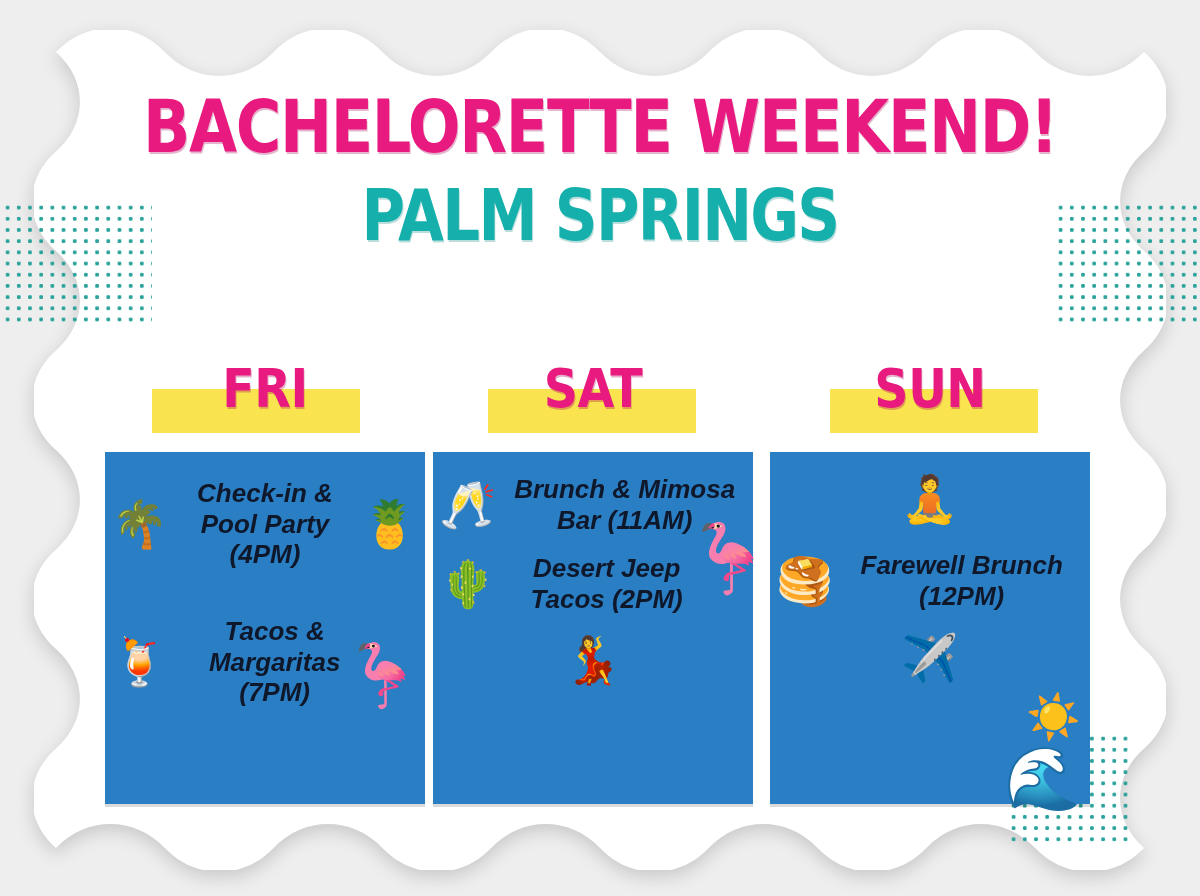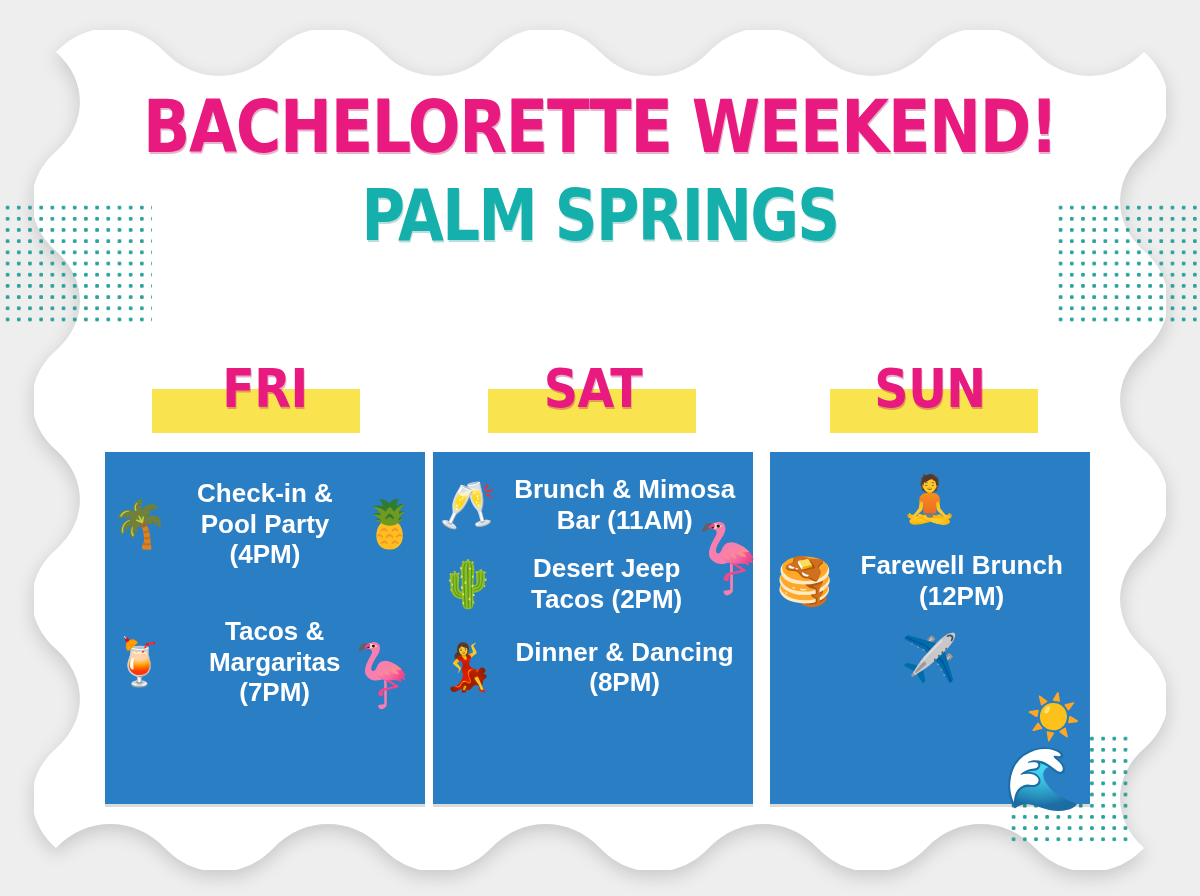--- a/index.html
+++ b/index.html
@@ -142,23 +142,24 @@
     font-family: "DejaVu Sans", sans-serif;
     font-size: 46px;
     line-height: 1;
     flex: 0 0 auto;
   }
   .event-text {
     font-family: "Liberation Sans", sans-serif;
     font-weight: bold;
     font-size: 26px;
     line-height: 1.18;
-    color: #ffffff;
+    color: #0f172a;
     text-align: center;
     flex: 0 1 auto;
+    font-style: italic;
   }
 
   
   .float-emoji {
     position: absolute;
     font-family: "DejaVu Sans", sans-serif;
     line-height: 1;
     z-index: 6;
     pointer-events: none;
   }
@@ -217,21 +218,20 @@
         <div class="event-row" style="margin-top:2px;">
           <span class="event-emoji">🥂</span>
           <span class="event-text">Brunch &amp; Mimosa Bar (11AM)</span>
         </div>
         <div class="event-row" style="margin-top:18px;">
           <span class="event-emoji">🌵</span>
           <span class="event-text" style="padding-right:36px;">Desert Jeep Tacos (2PM)</span>
         </div>
         <div class="event-row" style="margin-top:22px;">
           <span class="event-emoji">💃</span>
-          <span class="event-text">Dinner &amp; Dancing (8PM)</span>
         </div>
       </div>
     </div>
   </div>
 
   <div class="day-column" id="col-sun">
     <div class="day-header">
       <div class="day-highlight"></div>
       <div class="day-label">SUN</div>
     </div>

